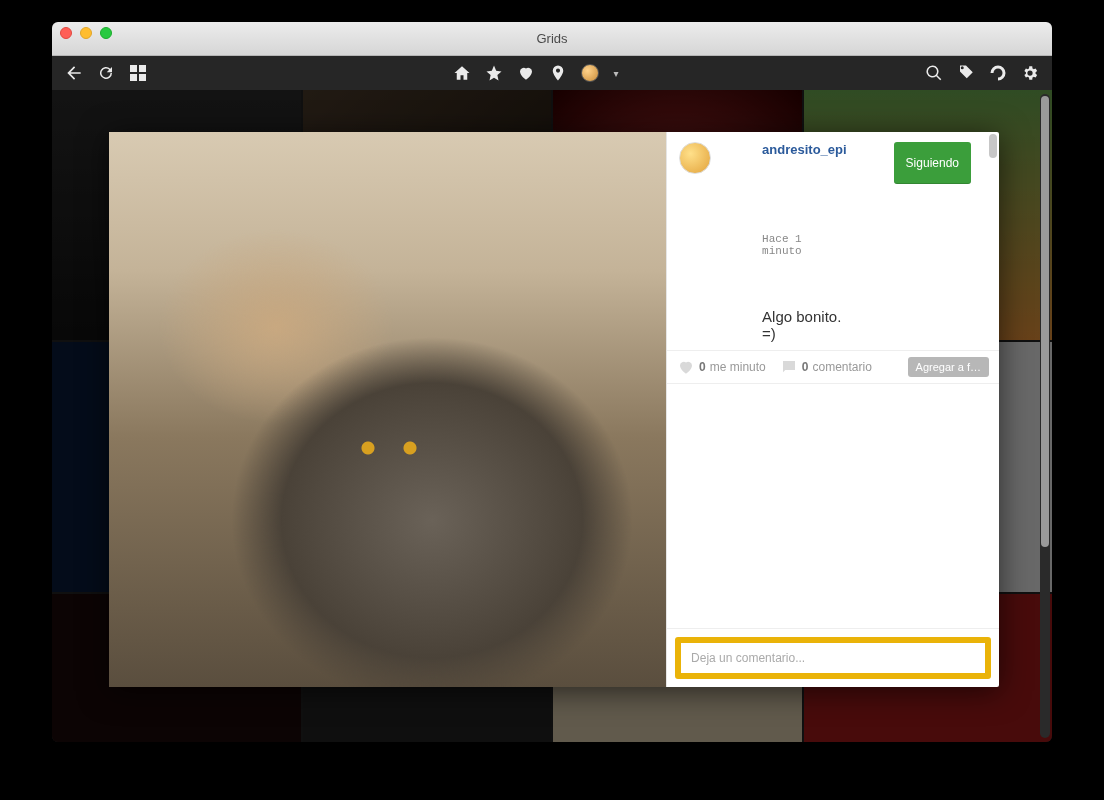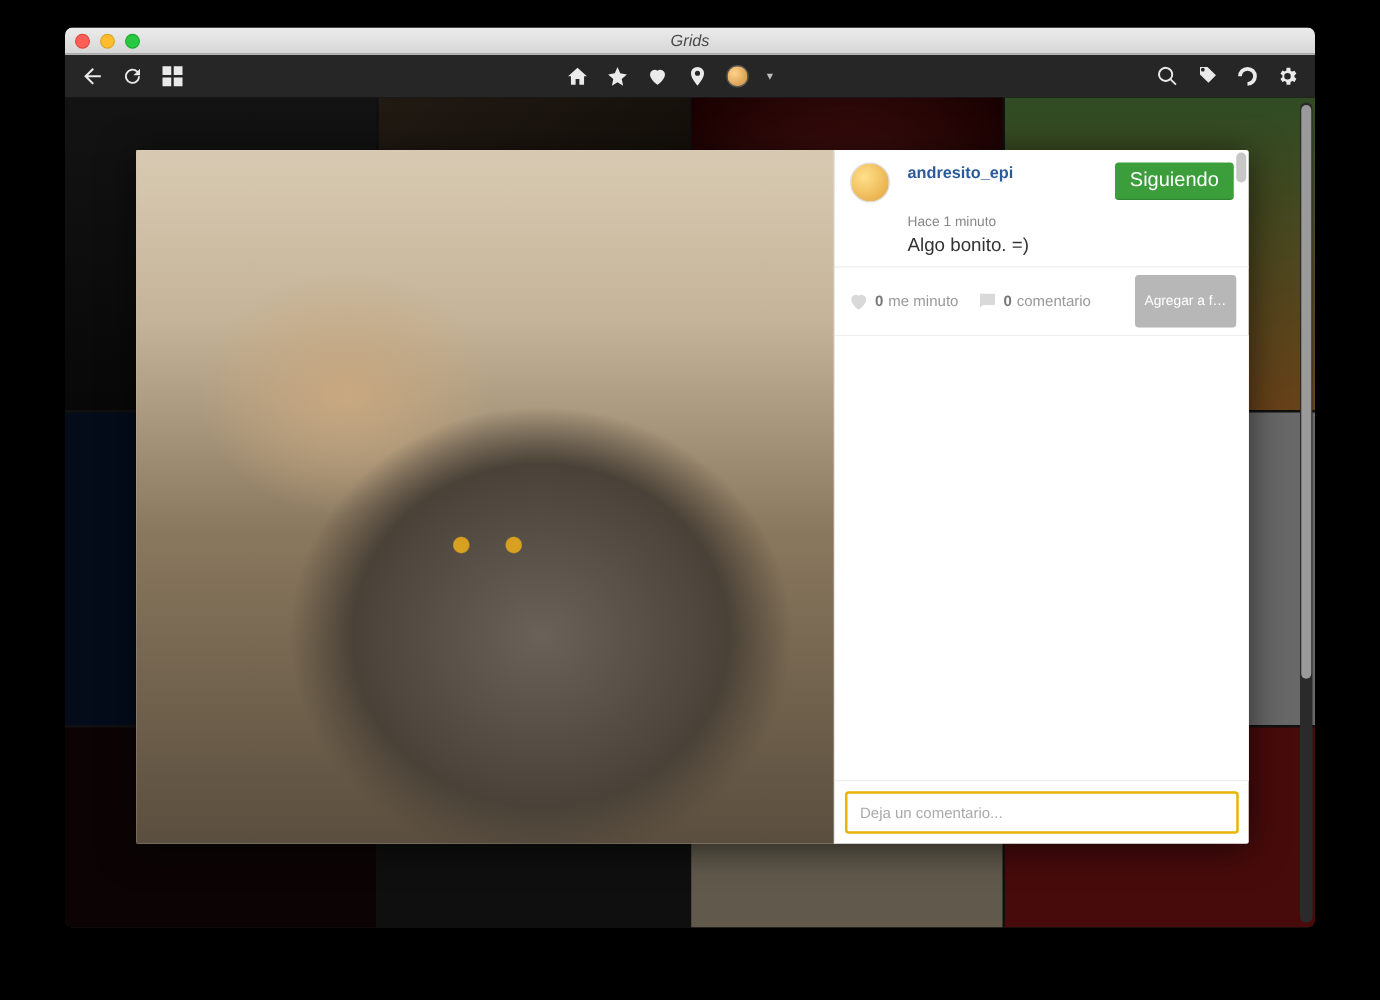--- a/index.html
+++ b/index.html
@@ -10,26 +10,26 @@
     position: absolute;
     left: 52px; top: 22px;
     width: 1000px; height: 720px;
     border-radius: 6px;
     overflow: hidden;
     background: #1c1c1c;
     box-shadow: 0 20px 60px rgba(0,0,0,0.6);
     display: flex; flex-direction: column;
   }
   .titlebar {
-    height: 22px;
+    height: 34px;
     background: linear-gradient(#ececec,#d6d6d6);
     border-bottom: 1px solid #b5b5b5;
     display: flex; align-items: center;
     position: relative;
-    font-size: 13px; color: #4a4a4a; font-style: italic;
+    font-size: 13px; color: #4a4a4a;
   }
   .traffic-lights { position: absolute; left: 8px; top: 5px; display: flex; gap: 8px; }
   .tl { width: 12px; height: 12px; border-radius: 50%; }
   .tl.red { background:#ff5f57; border:1px solid #e1483f; }
   .tl.yellow { background:#ffbd2e; border:1px solid #e0a528; }
   .tl.green { background:#28c940; border:1px solid #1bac2c; }
   .titlebar .title { margin: 0 auto; }
 
   
   .toolbar {
@@ -117,69 +117,70 @@
     background:
       radial-gradient(circle at 20% 50%, #d8a020 0 6px, transparent 7px),
       radial-gradient(circle at 80% 50%, #d8a020 0 6px, transparent 7px);
   }
 
   .modal .side {
     flex:1; display:flex; flex-direction:column;
     border-left:1px solid #e5e5e5;
   }
   .post-header {
-    padding:10px 12px 8px 12px;
+    padding:10px 28px 8px 12px;
     display:grid;
     grid-template-columns: 36px 1fr auto;
     grid-template-rows: auto auto auto;
     column-gap:10px;
     font-size:12px;
+    gap:47px;
   }
   .post-header .avatar {
     grid-row:1 / span 3; grid-column:1;
     width:32px; height:32px; border-radius:50%;
     background: radial-gradient(circle at 35% 35%, #ffe08a, #e2a23a);
     border:1px solid #ddd;
   }
   .post-header .username { grid-column:2; color:#2b5a9b; font-weight:600; font-size:13px; cursor:pointer; }
-  .post-header .timestamp { grid-column:2; color:#888; font-size:11px; margin-top:12px; }
+  .post-header .timestamp { grid-column:2; color:#888; font-size:11px; margin-top:2px;font-family:Liberation Mono, monospace; }
   .post-header .caption { grid-column:2; color:#333; font-size:15px; margin-top:4px; }
   .follow-btn {
     grid-column:3; grid-row:1;
-    background:#3b9e3b; color:#fff; font-size:16px;
+    background:#3b9e3b; color:#fff; font-size:12px;
     border:none; border-radius:3px; padding:5px 12px;
-    cursor:pointer; height:30px;
+    cursor:pointer; height:42px;
     box-shadow:inset 0 -1px 0 rgba(0,0,0,0.15);
     text-align:right;
   }
 
   .stats-bar {
     display:flex; align-items:center;
     padding:6px 10px; gap:14px;
     border-top:1px solid #eee;
     border-bottom:1px solid #eee;
     font-size:12px; color:#999;
   }
   .stats-bar .stat { display:flex; align-items:center; gap:4px; }
   .stats-bar .count { color:#777; font-weight:600; }
   .heart-outline, .comment-bubble { width:18px; height:18px; fill:#d9d9d9; }
   .stats-bar .spacer { flex:1; }
   .add-fav-btn {
     background:#b7b7b7; color:#fff; font-size:11px; border:none;
-    border-radius:3px; padding:15px 8px; cursor:pointer;
+    border-radius:3px; padding:4px 8px; cursor:pointer;
     max-width:86px; overflow:hidden; white-space:nowrap; text-overflow:ellipsis;
   }
 
   .comments-area { flex:1; background:#fff; }
 
   .comment-input-wrap {
     border-top:1px solid #eee; padding:8px;
   }
   .comment-input {
-    width:100%; border:2px solid #eab308; border-radius:3px;
+    width:100%; border:6px solid #eab308; border-radius:3px;
     padding:8px 10px; font-size:12px; color:#555;
     outline:none;
   }
   .comment-input::placeholder { color:#aaa; }
 
   
   .modal-scrollbar {
     position:absolute; right:2px; top:2px; width:8px; height:24px;
     background:#c7c7c7; border-radius:4px;
   }

